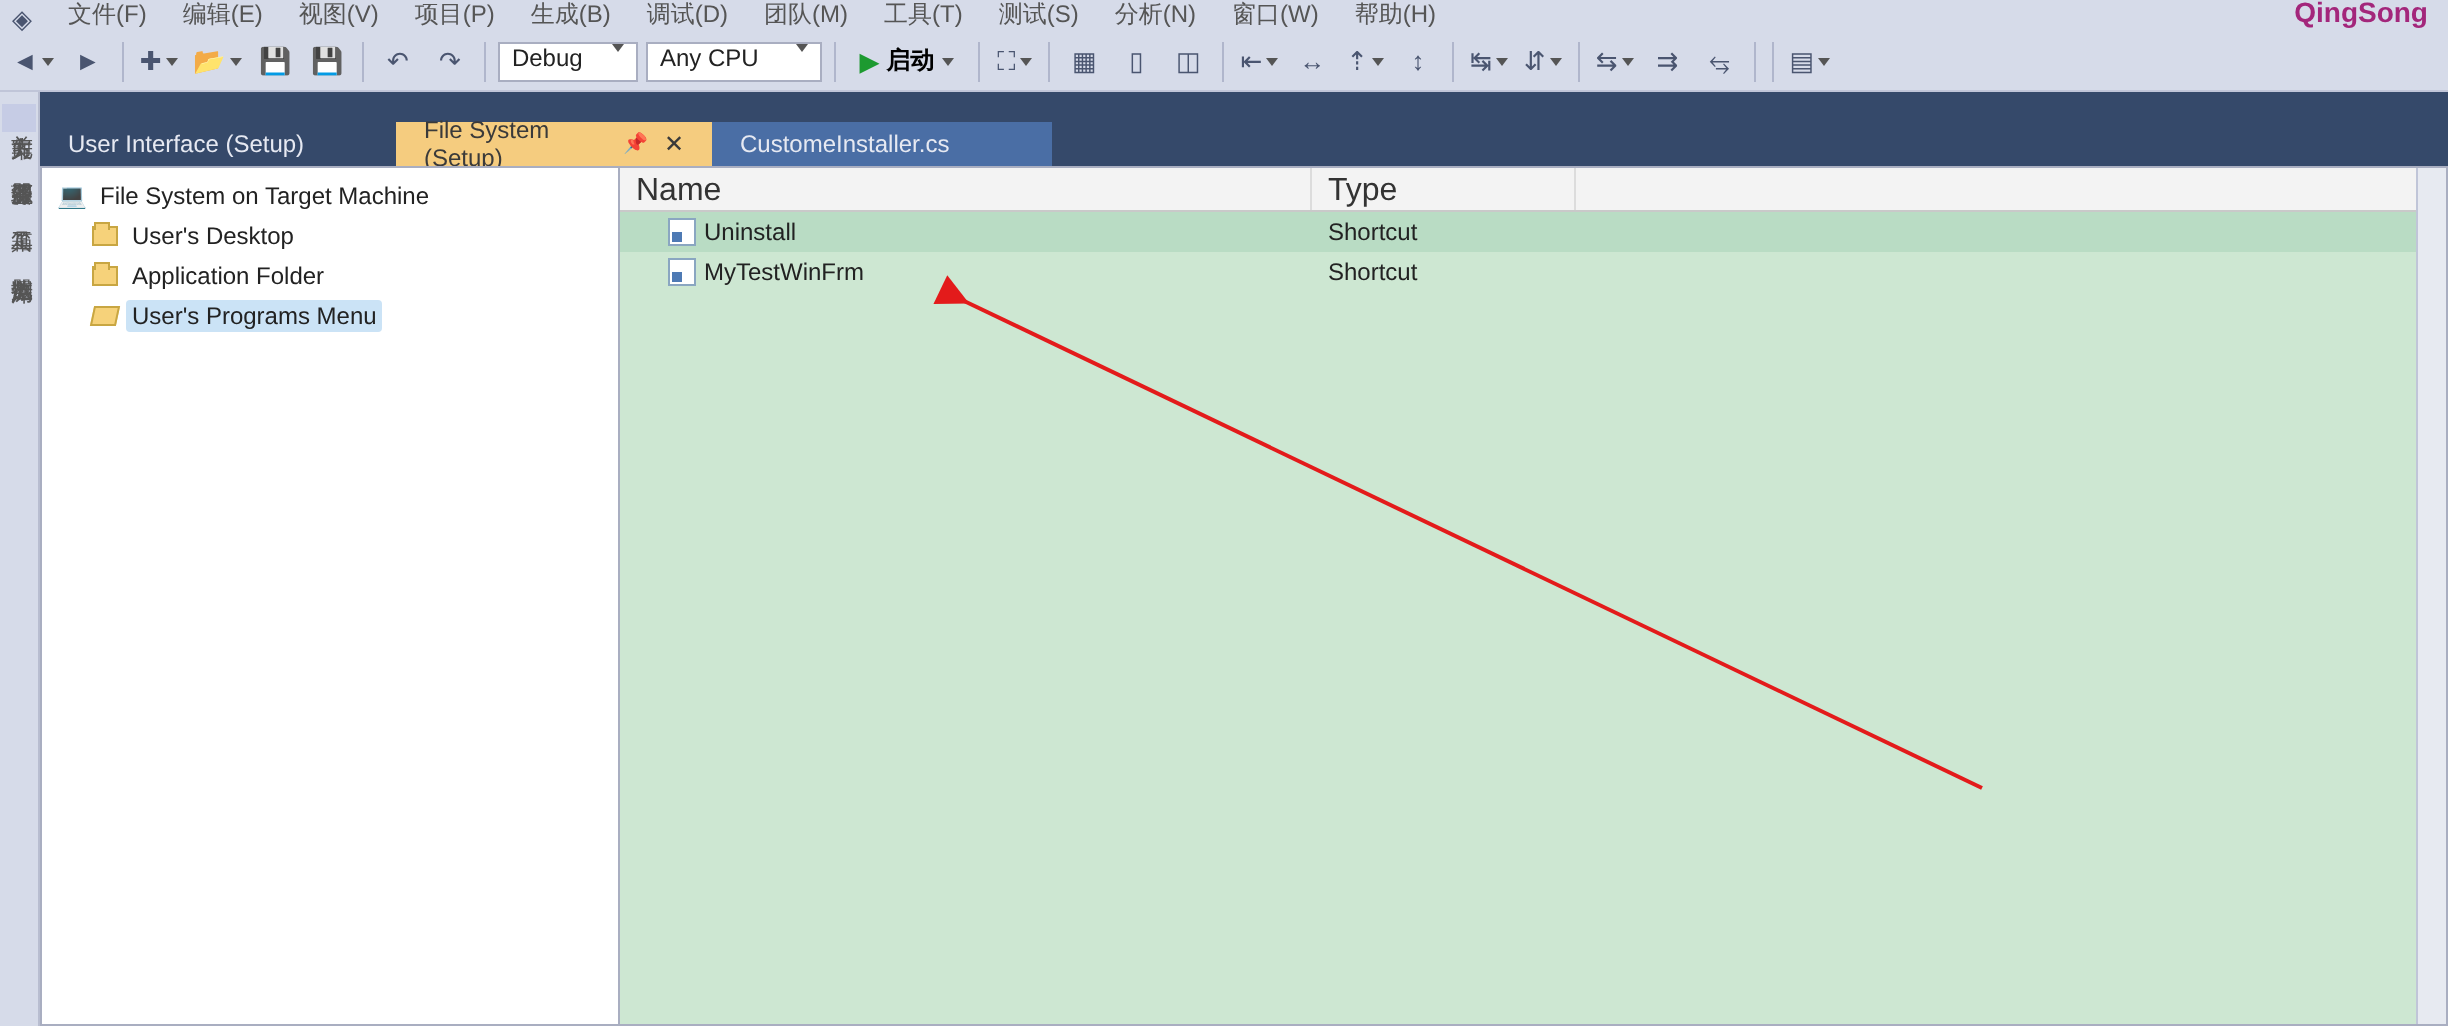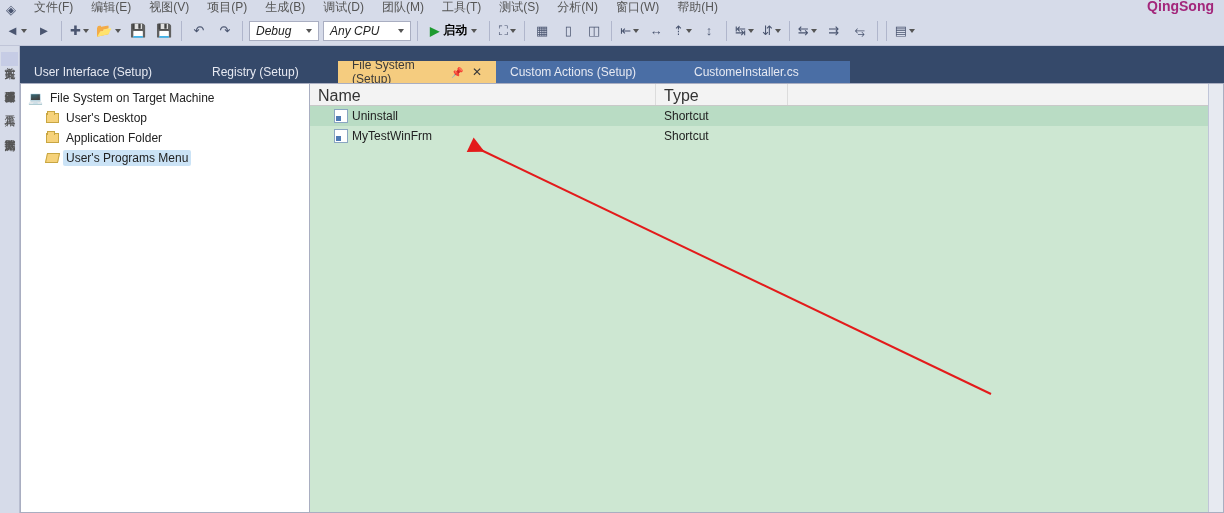--- a/index.html
+++ b/index.html
@@ -11,21 +11,21 @@
 
   
   .username { position: absolute; right: 10px; top: -2px; color: #a3267b; font-size: 14px; font-weight: 600; }
 
   
   .toolbar { height: 30px; background: #d6dbe9; border-bottom: 1px solid #c0c5d8; display: flex; align-items: center; padding: 0 4px; gap: 4px; font-size: 12px; }
   .tb-btn { height: 22px; min-width: 22px; display: flex; align-items: center; justify-content: center; padding: 0 2px; cursor: pointer; }
   .tb-sep { width: 1px; height: 20px; background: #b0b6cc; margin: 0 2px; }
   .tb-drop { display: flex; align-items: center; }
   .tb-drop .caret { margin-left: 2px; }
-  .tb-txt { padding: 0 6px; border: 1px solid #a9aec1; background: #fff; height: 20px; display: flex; align-items: center; min-width: 70px; font-style: italic; }
+  .tb-txt { padding: 0 6px; border: 1px solid #a9aec1; background: #fff; height: 20px; display: flex; align-items: flex-start; min-width: 70px; }
   .tb-run { display:flex; align-items:center; gap:4px; color:#1d7528; font-weight:600; padding:0 6px;}
   .tb-rlabel { color:#000000; font-weight:700;}
   .caret { width:0;height:0;border-left:3px solid transparent;border-right:3px solid transparent;border-top:4px solid #555; }
 
   
   .main-row { display:flex; height: calc(513px - 16px - 30px); }
 
   
   .toolwell { width:20px; background:#d6dbe9; border-right:1px solid #b8bdd0; display:flex; flex-direction:column; align-items:center; padding-top:6px; gap:10px; }
   .toolwell .v { writing-mode:vertical-rl; font-size:11px; color:#555; padding:6px 0; border:1px solid transparent; }
@@ -212,31 +212,25 @@
     <div class="v">工具箱</div>
     <div class="v">数据库浏览器</div>
   </div>
 
   <div class="docframe">
 
     <div class="tabs">
       <div class="tab inactive" style="width:178px">
           <span>User Interface (Setup)</span>
         </div>
-      <div class="tab inactive" style="width:140px">
-          <span>Registry (Setup)</span>
-        </div>
       <div class="tab active" style="width:158px">
         <span>File System (Setup)</span>
         <span class="pin">📌</span>
         <span class="close">✕</span>
       </div>
-      <div class="tab alt" style="width:184px">
-          <span>Custom Actions (Setup)</span>
-        </div>
       <div class="tab alt" style="width:170px">
           <span>CustomeInstaller.cs</span>
         </div>
     </div>
 
     <div class="content">
 
       <div class="treepanel">
         <div class="tree-item">
           <span class="ficon machine">💻</span>

